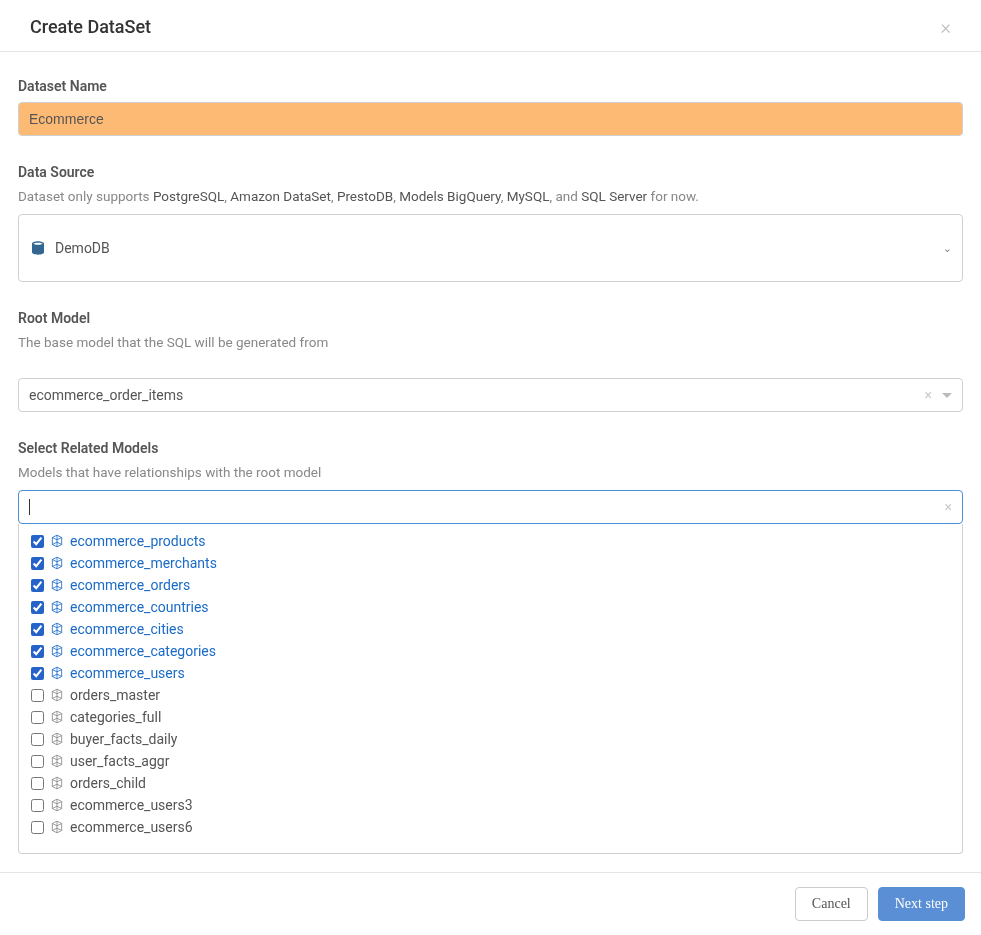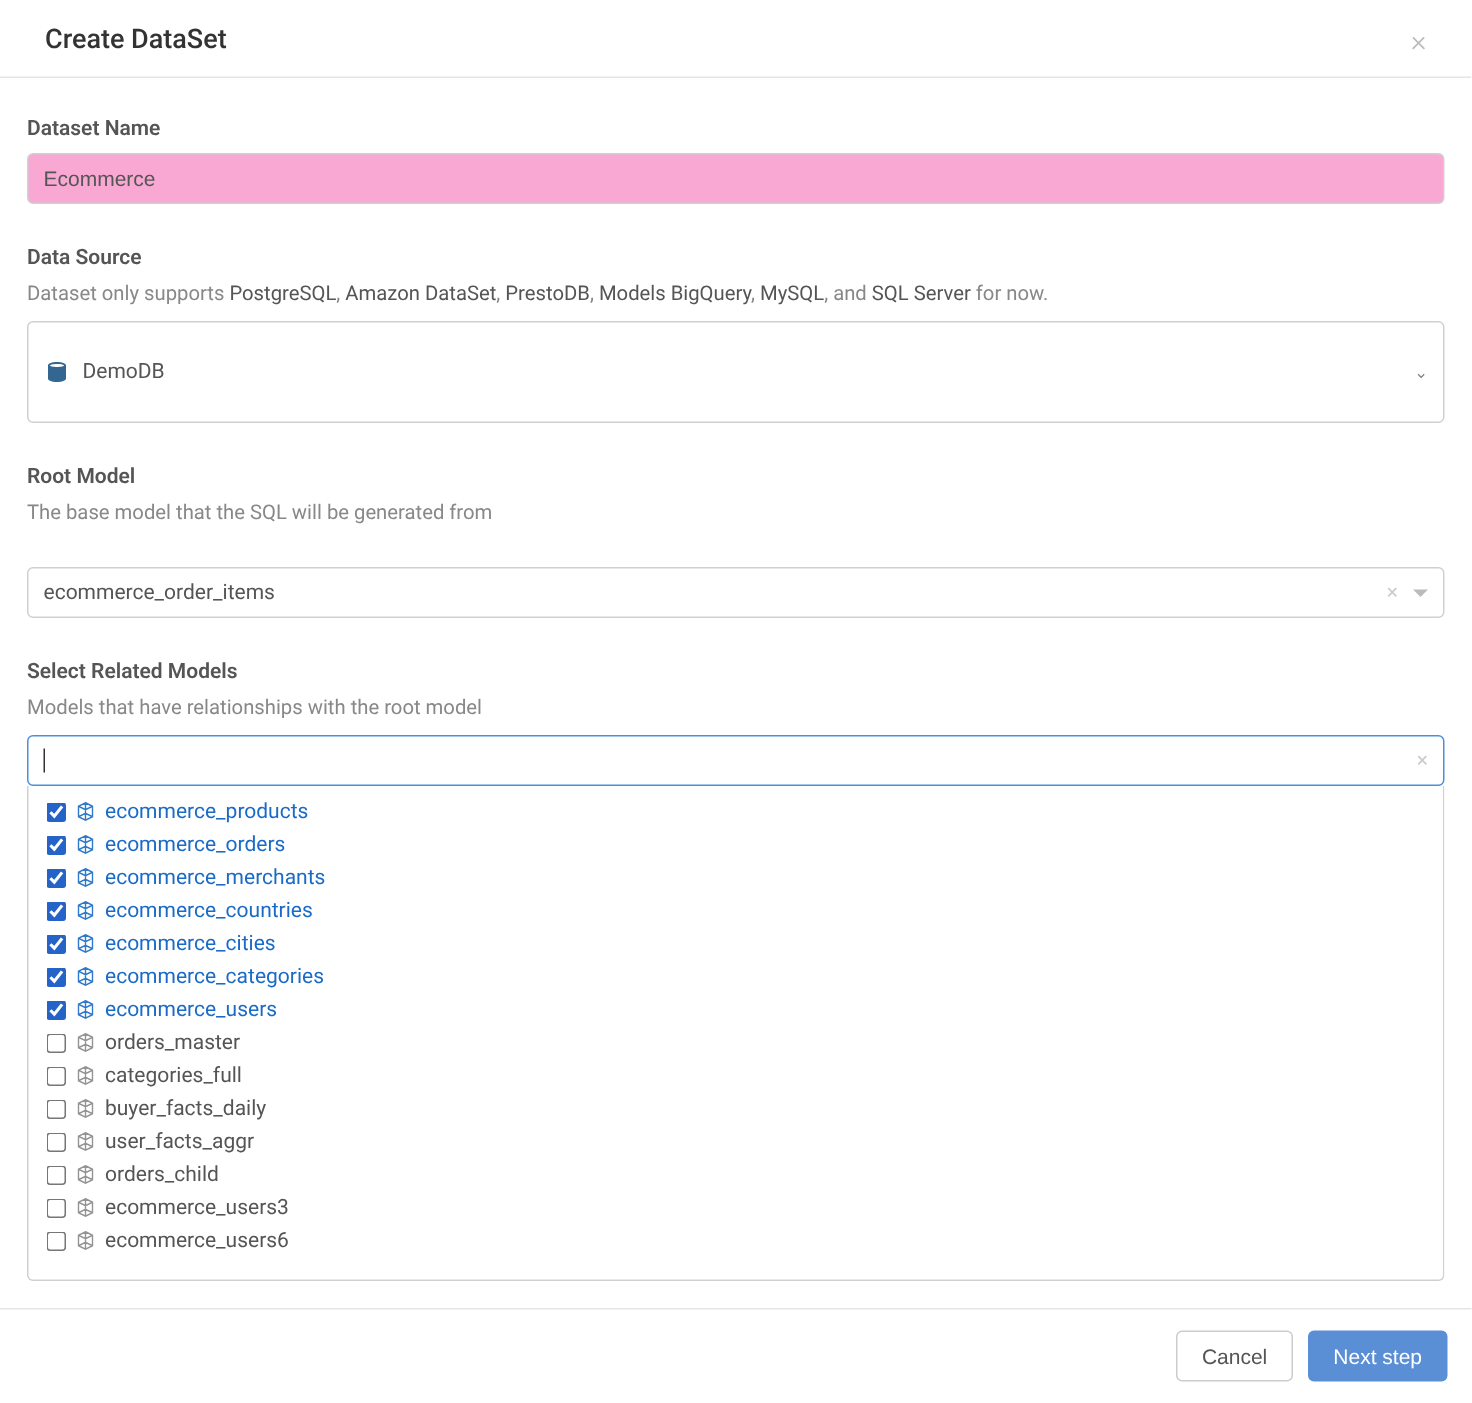--- a/index.html
+++ b/index.html
@@ -50,21 +50,21 @@
   margin-bottom: 10px;
 }
 .form-help strong { color: #555; font-weight: 400; }
 .input {
   width: 100%;
   border: 1px solid #d0d0d0;
   border-radius: 4px;
   padding: 8px 10px;
   font-size: 14px;
   color: #555;
-  background: #f9a8d4;
+  background: #fdba74;
 }
 .select {
   width: 100%;
   border: 1px solid #d0d0d0;
   border-radius: 4px;
   padding: 25px 10px;
   display: flex;
   align-items: center;
   cursor: pointer;
   position: relative;
@@ -152,20 +152,21 @@
   background: #fff;
 }
 .btn {
   padding: 8px 16px;
   border-radius: 4px;
   font-size: 14px;
   cursor: pointer;
   border: 1px solid #ccc;
   background: #fff;
   color: #555;
+  font-family: Liberation Serif, serif;
 }
 .btn-primary {
   background: #5a8fd6;
   border-color: #5a8fd6;
   color: #fff;
 }
 </style>
 </head>
 <body>
 
@@ -221,28 +222,28 @@
           <span class="cube-icon"><svg viewBox="0 0 24 24" width="14" height="14">
               <path fill="none" stroke="#1a6bc7" stroke-width="1.6" d="M12 2l8 4v12l-8 4-8-4V6l8-4zm0 0v20M4 6l8 4 8-4M4 18l8-4 8 4" opacity="0.9"></path>
             </svg></span>
           <span class="model-label checked">ecommerce_products</span>
         </div>
         <div class="model-row">
           <input type="checkbox" checked="" style="">
           <span class="cube-icon"><svg viewBox="0 0 24 24" width="14" height="14">
               <path fill="none" stroke="#1a6bc7" stroke-width="1.6" d="M12 2l8 4v12l-8 4-8-4V6l8-4zm0 0v20M4 6l8 4 8-4M4 18l8-4 8 4" opacity="0.9"></path>
             </svg></span>
+          <span class="model-label checked">ecommerce_merchants</span>
+        </div>
+        <div class="model-row">
+          <input type="checkbox" checked="" style="">
+          <span class="cube-icon"><svg viewBox="0 0 24 24" width="14" height="14">
+              <path fill="none" stroke="#1a6bc7" stroke-width="1.6" d="M12 2l8 4v12l-8 4-8-4V6l8-4zm0 0v20M4 6l8 4 8-4M4 18l8-4 8 4" opacity="0.9"></path>
+            </svg></span>
           <span class="model-label checked">ecommerce_orders</span>
-        </div>
-        <div class="model-row">
-          <input type="checkbox" checked="" style="">
-          <span class="cube-icon"><svg viewBox="0 0 24 24" width="14" height="14">
-              <path fill="none" stroke="#1a6bc7" stroke-width="1.6" d="M12 2l8 4v12l-8 4-8-4V6l8-4zm0 0v20M4 6l8 4 8-4M4 18l8-4 8 4" opacity="0.9"></path>
-            </svg></span>
-          <span class="model-label checked">ecommerce_merchants</span>
         </div>
         <div class="model-row">
           <input type="checkbox" checked="" style="">
           <span class="cube-icon"><svg viewBox="0 0 24 24" width="14" height="14">
               <path fill="none" stroke="#1a6bc7" stroke-width="1.6" d="M12 2l8 4v12l-8 4-8-4V6l8-4zm0 0v20M4 6l8 4 8-4M4 18l8-4 8 4" opacity="0.9"></path>
             </svg></span>
           <span class="model-label checked">ecommerce_countries</span>
         </div>
         <div class="model-row">
           <input type="checkbox" checked="" style="">

